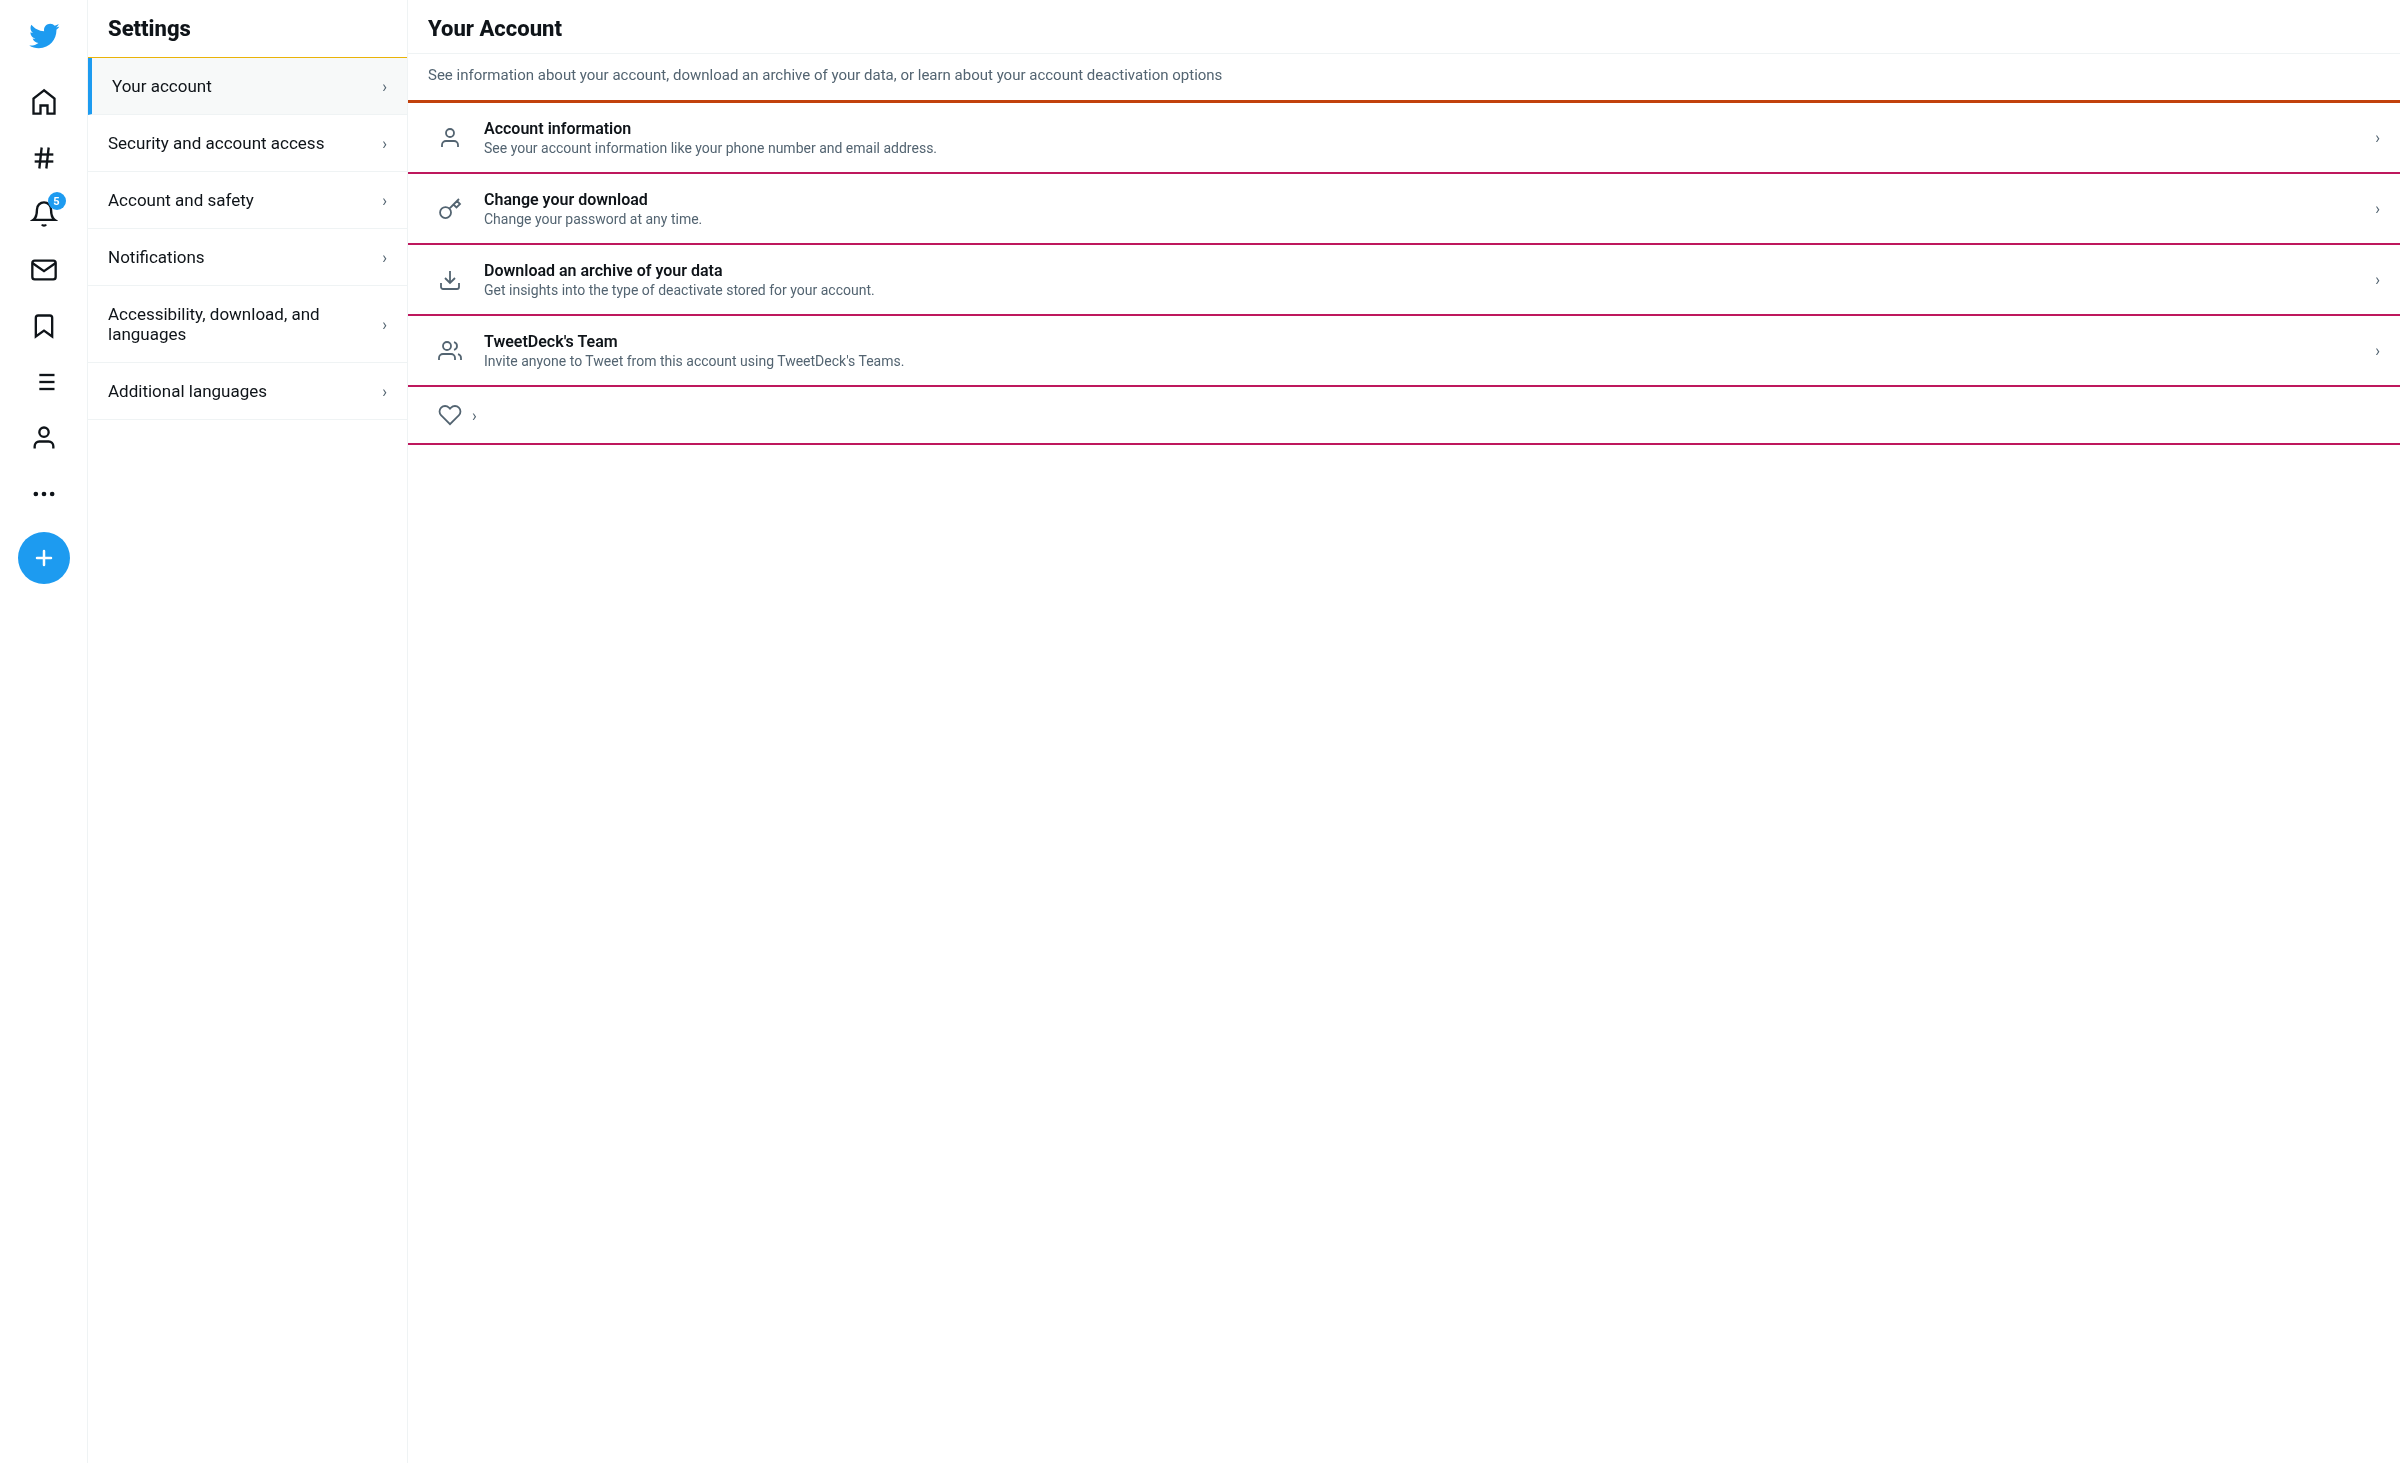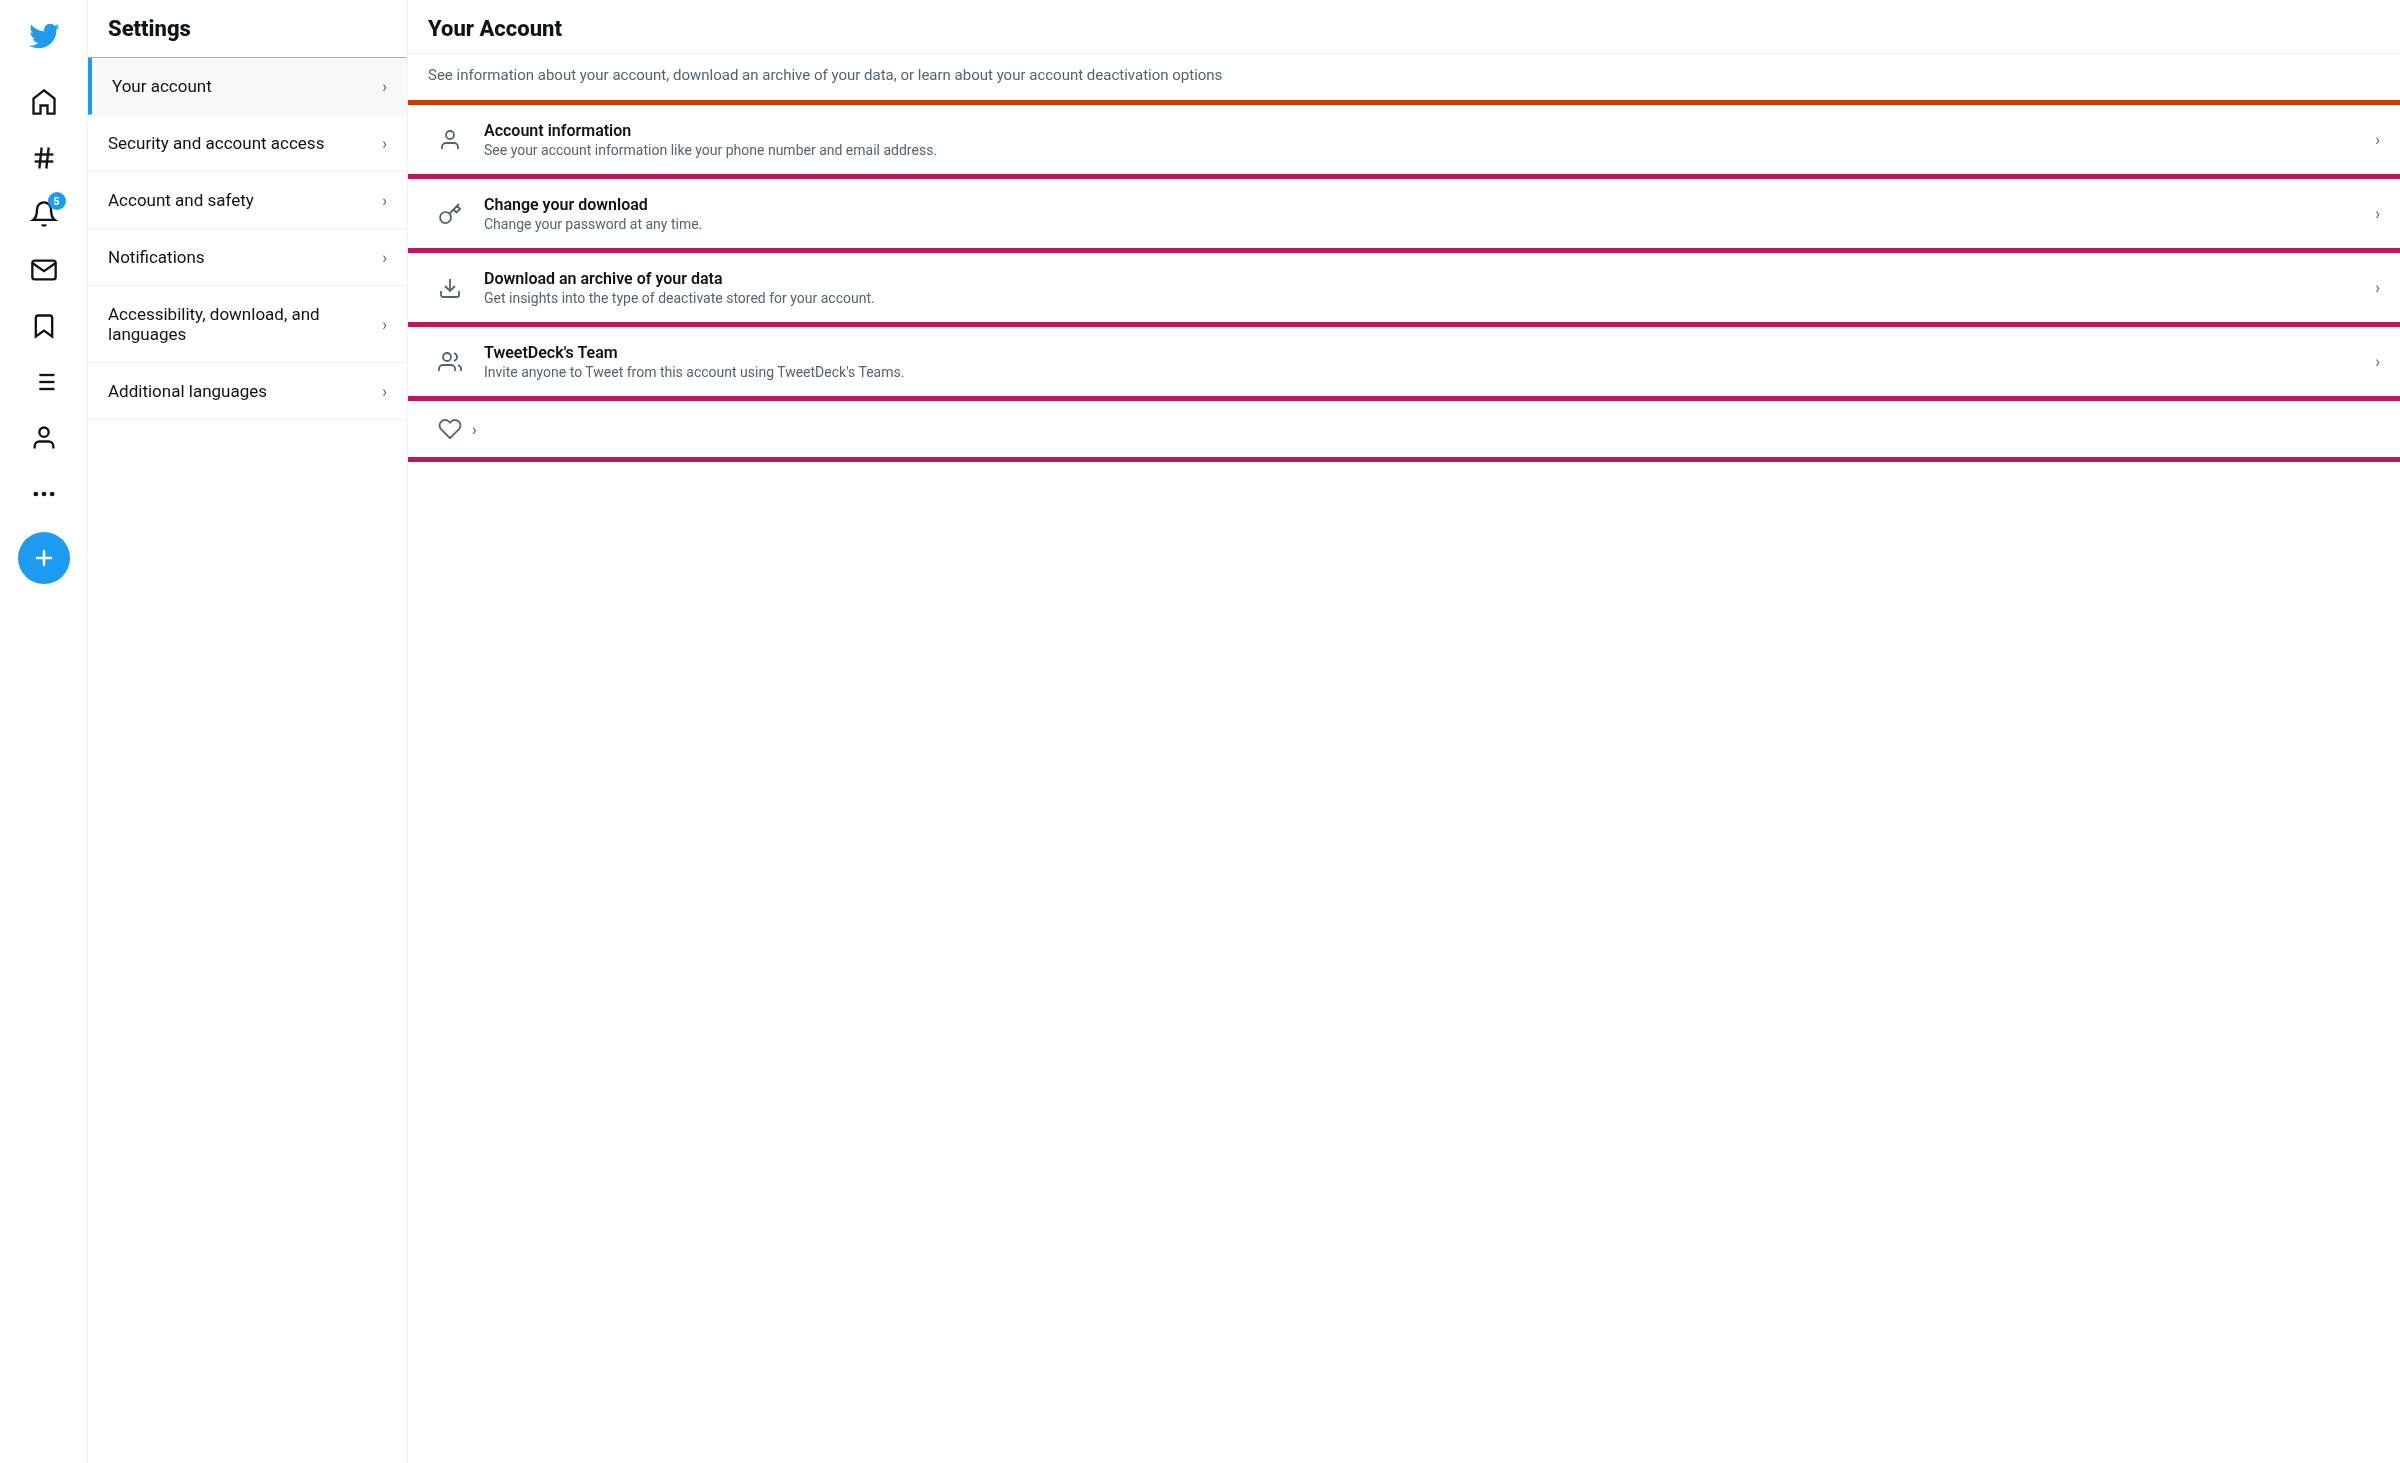--- a/index.html
+++ b/index.html
@@ -94,27 +94,27 @@
     .main-header {
       padding: 16px 20px 12px;
       font-size: 22px;
       font-weight: 800;
       border-bottom: 1px solid #eff3f4;
     }
     .main-subtitle {
       padding: 12px 20px 16px;
       font-size: 15px;
       color: #536471;
-      border-bottom: 5px solid #c2410c;
+      border-bottom: 3px solid #c2410c;
     }
     .content-item {
       display: flex;
       align-items: center;
       padding: 16px 20px;
-      border-bottom: 5px solid #be185d;
+      border-bottom: 2px solid #be185d;
       cursor: pointer;
     }
     .content-item-icon {
       width: 44px;
       display: flex;
       align-items: center;
       justify-content: center;
       flex-shrink: 0;
     }
     .content-item-icon svg { width: 24px; height: 24px; stroke: #536471; fill: none; stroke-width: 1.8; }

